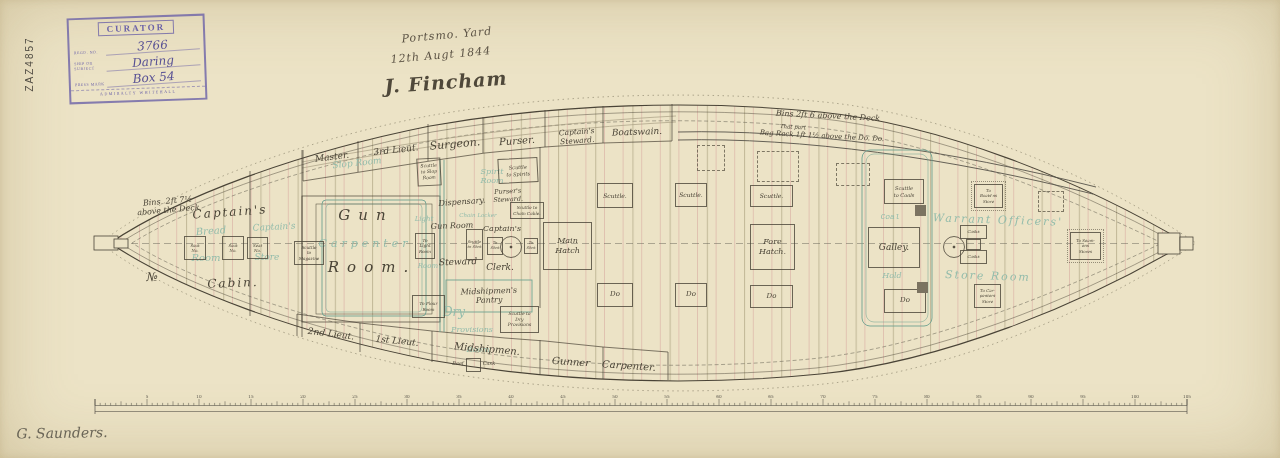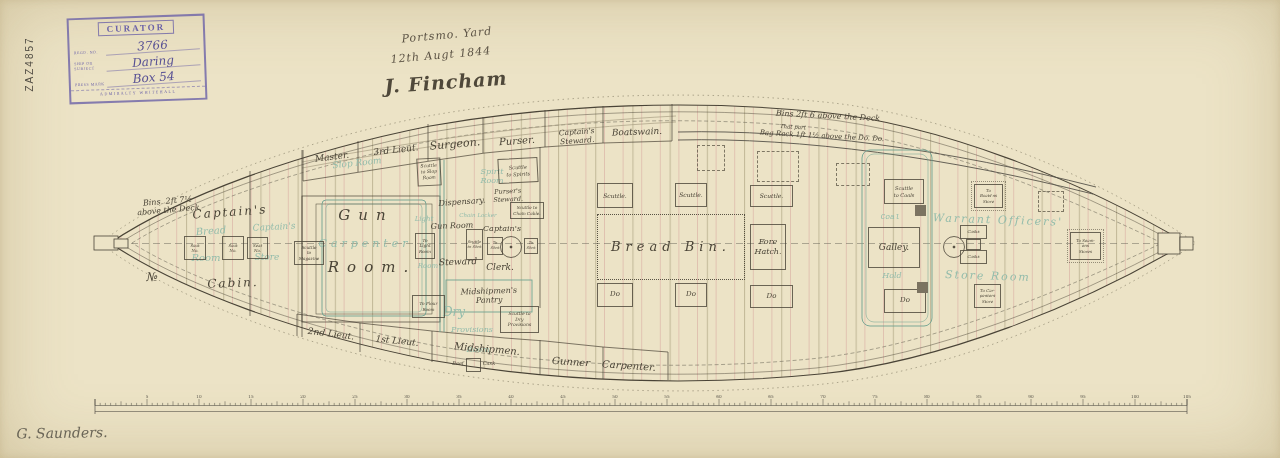--- a/index.html
+++ b/index.html
@@ -470,28 +470,29 @@
 Room</div>
   <div class="box" style="left:466px;top:229px;width:17px;height:31px;font-size:3.8px;">Scuttle
 to Shot</div>
   <div class="box" style="left:487px;top:237px;width:16px;height:18px;font-size:3.8px;">To
 Shot</div>
   <div class="box" style="left:524px;top:238px;width:14px;height:16px;font-size:3.8px;">To
 Shot</div>
   <div class="box" style="left:500px;top:306px;width:39px;height:27px;font-size:4.5px;">Scuttle to
 Dry
 Provisions</div>
-  <div class="box dottedb" style="left:597px;top:214px;width:148px;height:66px;font-size:13px;letter-spacing:5px;">Bread Bin.</div>
+  <div class="box" style="left:543px;top:222px;width:49px;height:48px;font-size:8px;">Main
+Hatch</div>
   <div class="box" style="left:597px;top:183px;width:36px;height:25px;font-size:6px;">Scuttle.</div>
   <div class="box" style="left:675px;top:183px;width:32px;height:24px;font-size:6px;">Scuttle.</div>
   <div class="box" style="left:750px;top:185px;width:43px;height:22px;font-size:6px;">Scuttle.</div>
   <div class="box" style="left:597px;top:283px;width:36px;height:24px;font-size:7px;">Do</div>
   <div class="box" style="left:675px;top:283px;width:32px;height:24px;font-size:7px;">Do</div>
   <div class="box" style="left:750px;top:285px;width:43px;height:23px;font-size:7px;">Do</div>
-  <div class="box" style="left:750px;top:224px;width:36px;height:46px;font-size:8px;">Fore
+  <div class="box" style="left:750px;top:224px;width:45px;height:46px;font-size:8px;">Fore
 Hatch.</div>
   <div class="box" style="left:884px;top:179px;width:40px;height:25px;font-size:5px;">Scuttle
 to Coals</div>
   <div class="box" style="left:868px;top:227px;width:52px;height:41px;font-size:9px;">Galley.</div>
   <div class="box" style="left:884px;top:289px;width:42px;height:24px;font-size:7px;">Do</div>
   <div class="box" style="left:974px;top:184px;width:29px;height:24px;font-size:4px;outline:1px dotted rgba(90,84,68,.6);outline-offset:2px;">To
 Boats'ns
 Store</div>
   <div class="box" style="left:960px;top:225px;width:27px;height:14px;font-size:4px;">Casks</div>
   <div class="box" style="left:966px;top:239px;width:15px;height:11px;"></div>

